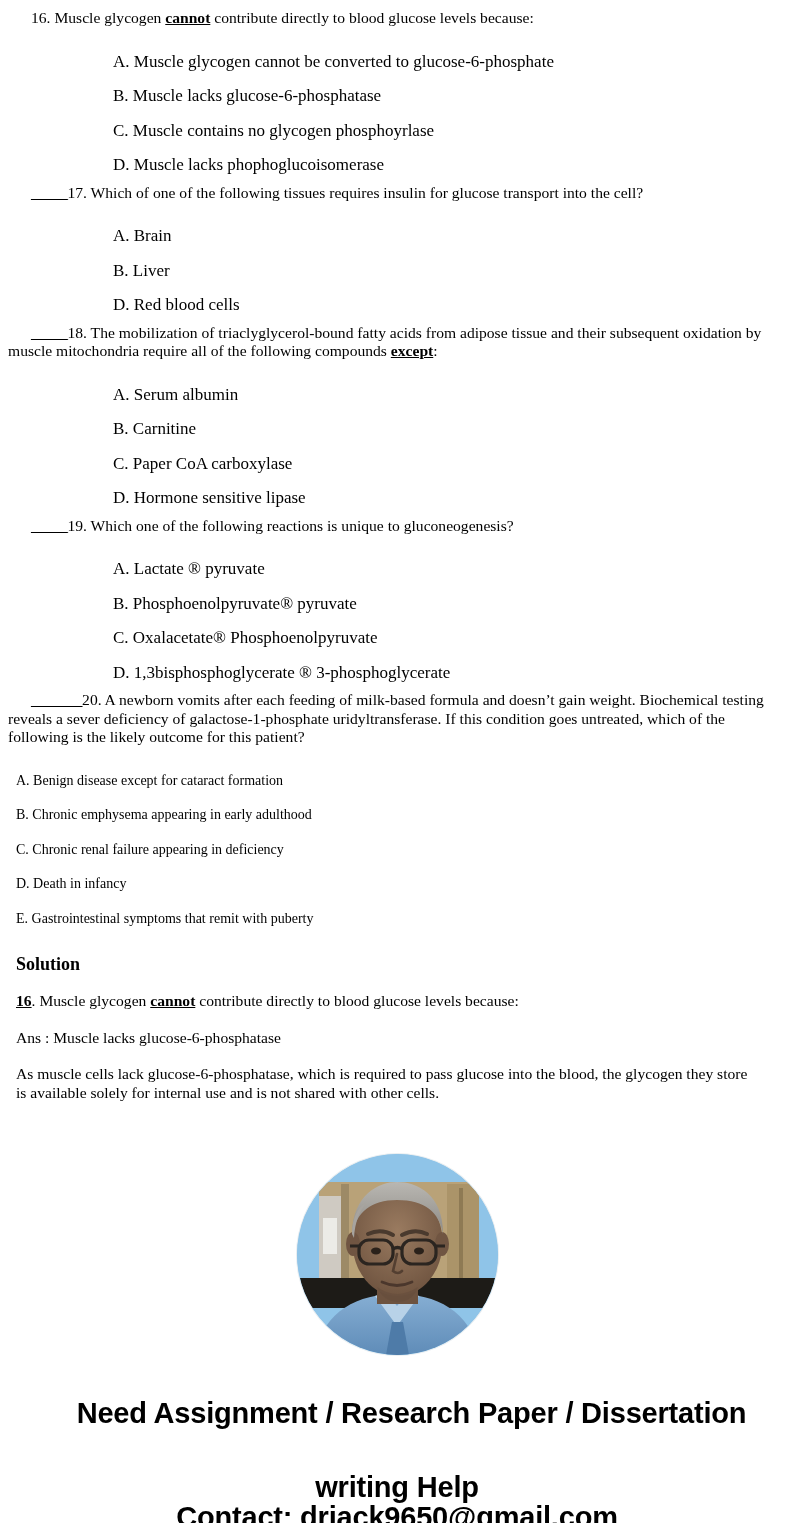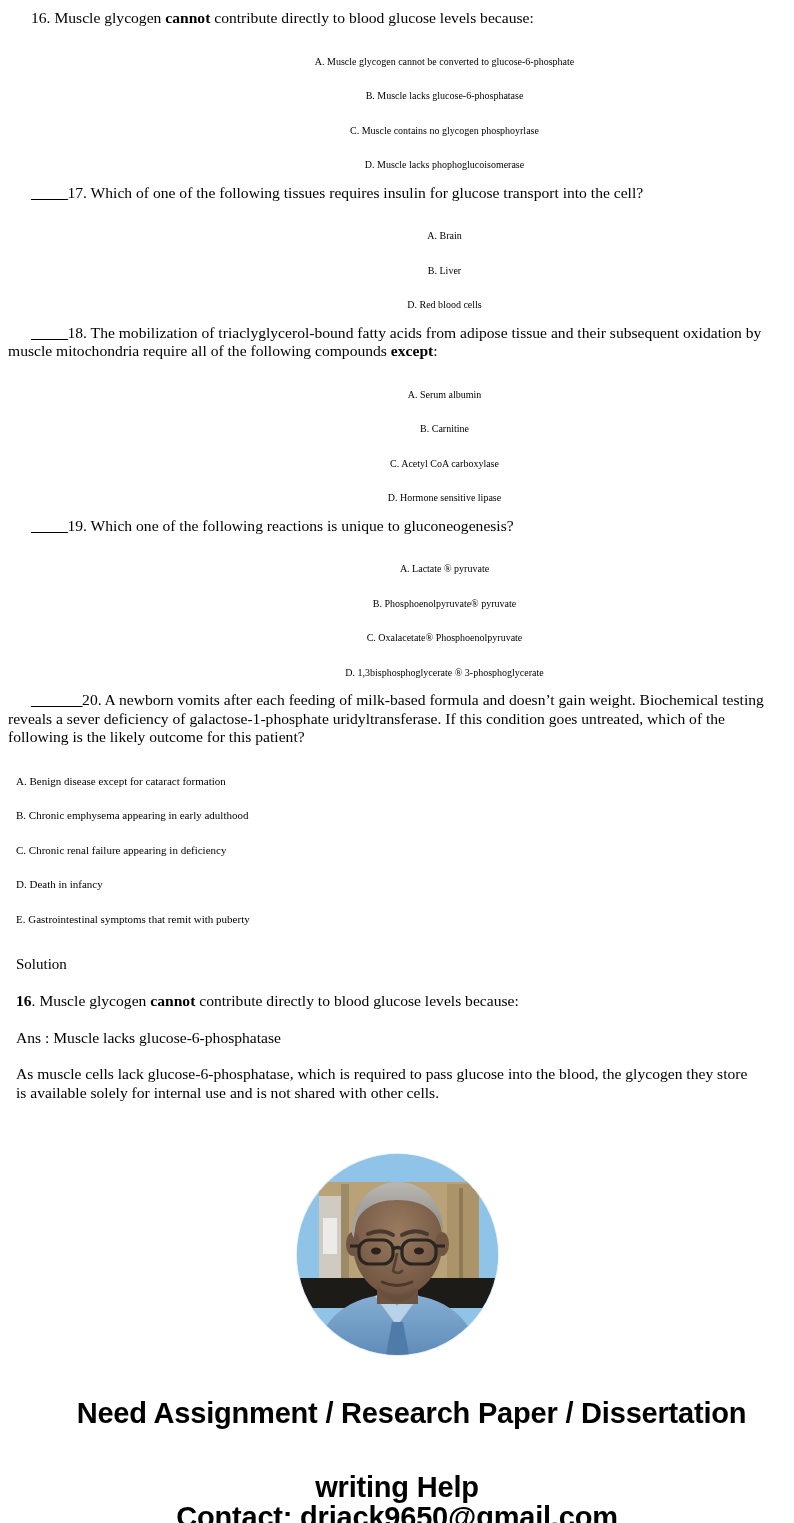--- a/index.html
+++ b/index.html
@@ -47,36 +47,35 @@
   }
   .q-stem:first-child {
     margin-top: 9px;
   }
   .blank {
     text-decoration: underline;
     letter-spacing: -0.5px;
     margin-left: 23px;
   }
   .opt {
-    font-size: 10px;
+    font-size: 17px;
     line-height: 18.5px;
     margin: 0 0 0 0;
     padding: 16px 0 0 105px;
-    text-align: center;
   }
   .opt-flat {
-    font-size: 11px;
+    font-size: 14px;
     line-height: 18.5px;
     padding: 16px 0 0 8px;
     margin: 0;
   }
-  .bold { font-weight: bold; }
+  .bold { font-weight: bold; text-decoration: underline; }
   .sol-head {
-    font-size: 15px;
-    font-weight: normal;
+    font-size: 18px;
+    font-weight: bold;
     margin: 26px 0 0 0;
     padding: 0 0 0 8px;
     line-height: 20px;
   }
   .sol-para {
     font-size: 15.6px;
     line-height: 18.5px;
     margin: 0;
     padding: 18px 8px 0 8px;
   }
@@ -136,21 +135,21 @@
     <p class="opt">D. Muscle lacks phophoglucoisomerase</p>
 
     <p class="q-line q-stem"><span class="blank">_____</span><span>17.</span><span> Which of one of the following tissues requires insulin for glucose transport into the cell?</span><span class="bold"></span><span></span></p>
     <p class="opt">A. Brain</p>
     <p class="opt">B. Liver</p>
     <p class="opt">D. Red blood cells</p>
 
     <p class="q-line q-stem"><span class="blank">_____</span><span>18.</span><span> The mobilization of triaclyglycerol-bound fatty acids from adipose tissue and their subsequent oxidation by muscle mitochondria require all of the following compounds </span><span class="bold">except</span><span>:</span></p>
     <p class="opt">A. Serum albumin</p>
     <p class="opt">B. Carnitine</p>
-    <p class="opt">C. Acetyl CoA carboxylase</p>
+    <p class="opt">C. Paper CoA carboxylase</p>
     <p class="opt">D. Hormone sensitive lipase</p>
 
     <p class="q-line q-stem"><span class="blank">_____</span><span>19.</span><span> Which one of the following reactions is unique to gluconeogenesis?</span><span class="bold"></span><span></span></p>
     <p class="opt">A. Lactate ® pyruvate</p>
     <p class="opt">B. Phosphoenolpyruvate® pyruvate</p>
     <p class="opt">C. Oxalacetate® Phosphoenolpyruvate</p>
     <p class="opt">D. 1,3bisphosphoglycerate ® 3-phosphoglycerate</p>
 
     <p class="q-line q-stem"><span class="blank">_______</span><span>20.</span><span> A newborn vomits after each feeding of milk-based formula and doesn’t gain weight. Biochemical testing reveals a sever deficiency of galactose-1-phosphate uridyltransferase. If this condition goes untreated, which of the following is the likely outcome for this patient?</span><span class="bold"></span><span></span></p>
     <p class="opt-flat">A. Benign disease except for cataract formation</p>

